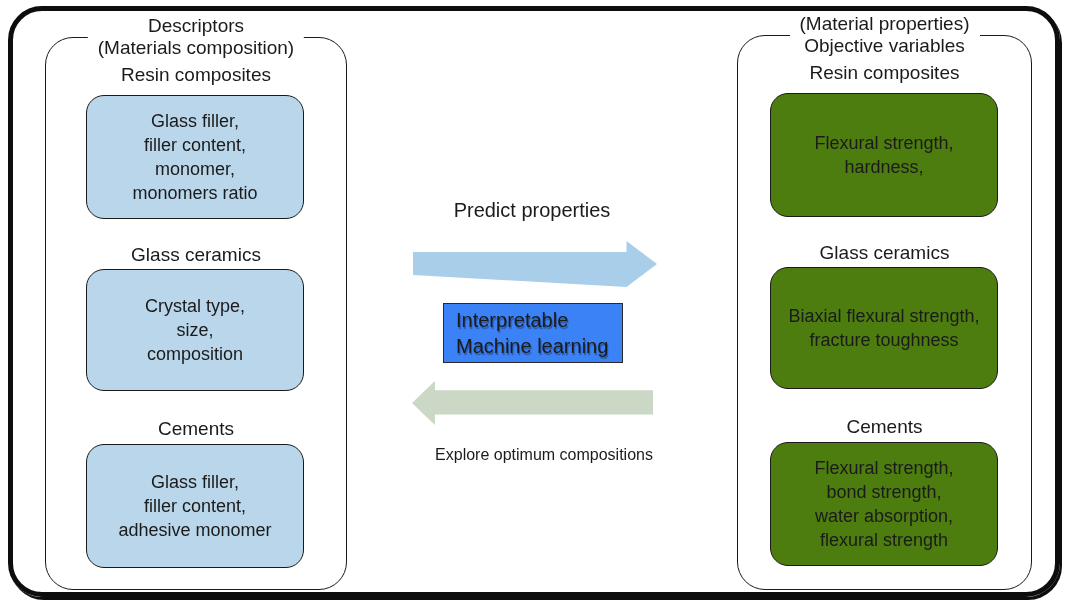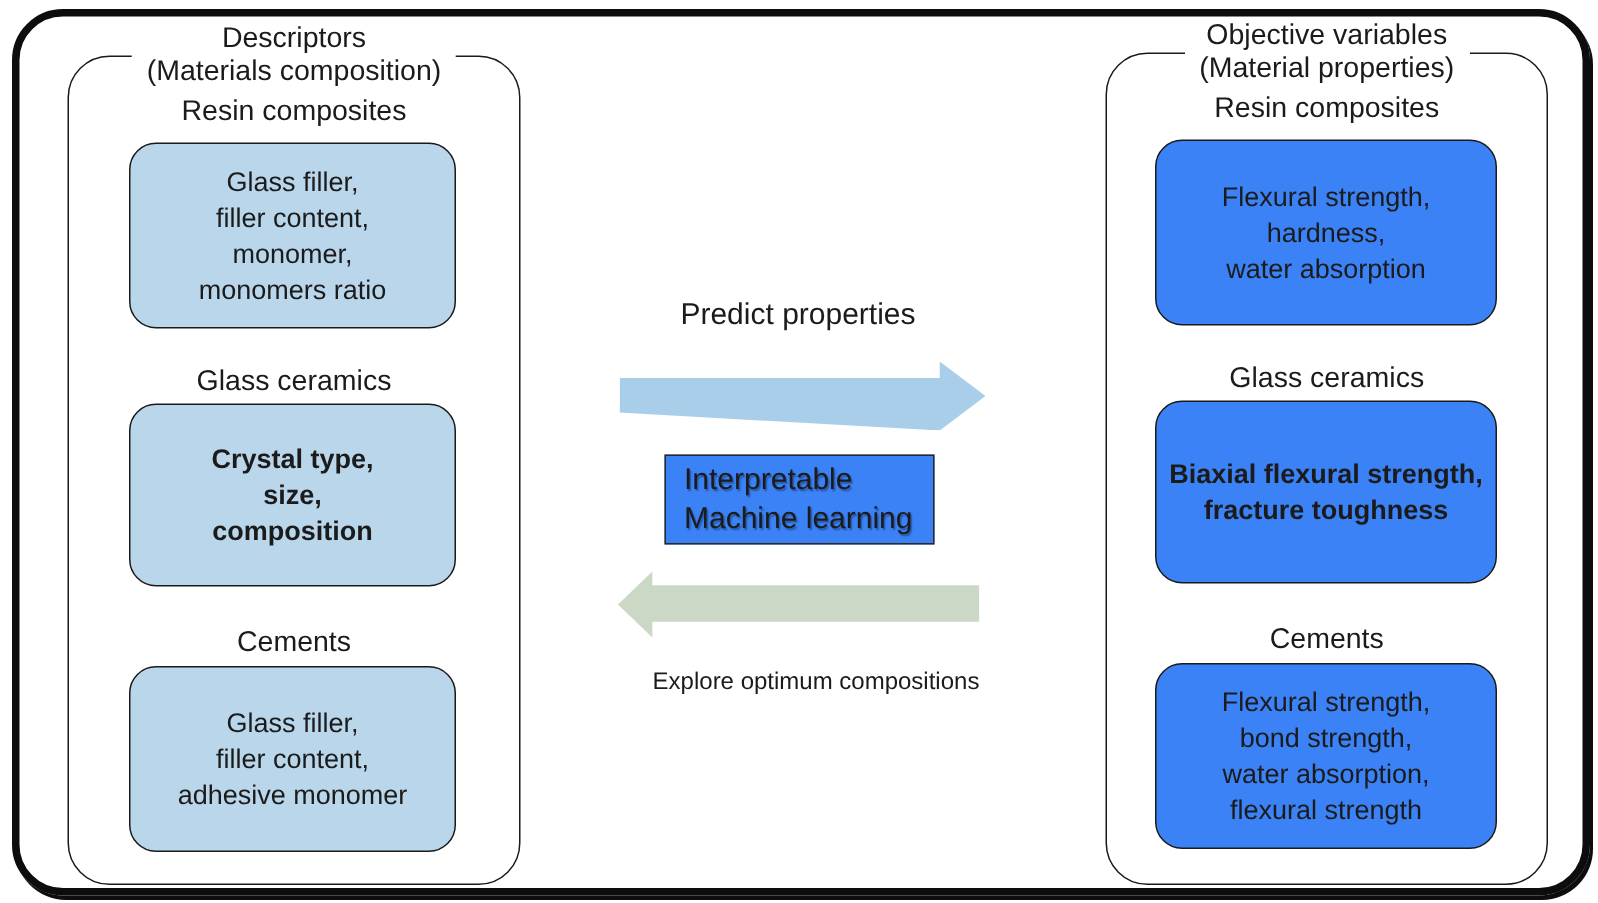--- a/index.html
+++ b/index.html
@@ -63,25 +63,25 @@
     display: flex;
     flex-direction: column;
     justify-content: center;
     align-items: center;
     font-size: 18px;
     line-height: 24px;
     padding: 2px 4px;
     box-sizing: border-box;
   }
   .panel.left  .item-box { left: 40px; width: 218px; background: #b9d6eb; }
-  .panel.right .item-box { left: 32px; width: 228px; background: #3b82f6; }
+  .panel.right .item-box { left: 32px; width: 228px; background: #4d7c0f; }
   .label-1 { top: 26px; }
   .box-1   { top: 57px;  height: 124px; }
   .label-2 { top: 206px; }
-  .box-2   { top: 231px; height: 122px; font-weight: bold; }
+  .box-2   { top: 231px; height: 122px; }
   .label-3 { top: 380px; }
   .box-3   { top: 406px; height: 124px; }
   
   .center-label {
     position: absolute;
     text-align: center;
     font-size: 20px;
     line-height: 23px;
   }
   .predict-label { left: 382px; top: 199px; width: 300px; }
@@ -161,29 +161,28 @@
     <div>Interpretable</div>
     <div>Machine learning</div>
   </div>
 
   <div class="arrow arrow-left"></div>
 
   <div class="center-label explore-label">Explore optimum compositions</div>
 
   <div class="panel right">
     <div class="panel-heading">
+      <div>(Material properties)</div>
       <div>Objective variables</div>
-      <div>(Material properties)</div>
     </div>
 
     <div class="group-label label-1">Resin composites</div>
     <div class="item-box box-1">
       <div>Flexural strength,</div>
       <div>hardness,</div>
-      <div>water absorption</div>
     </div>
 
     <div class="group-label label-2">Glass ceramics</div>
     <div class="item-box box-2">
       <div>Biaxial flexural strength,</div>
       <div>fracture toughness</div>
     </div>
 
     <div class="group-label label-3">Cements</div>
     <div class="item-box box-3">

